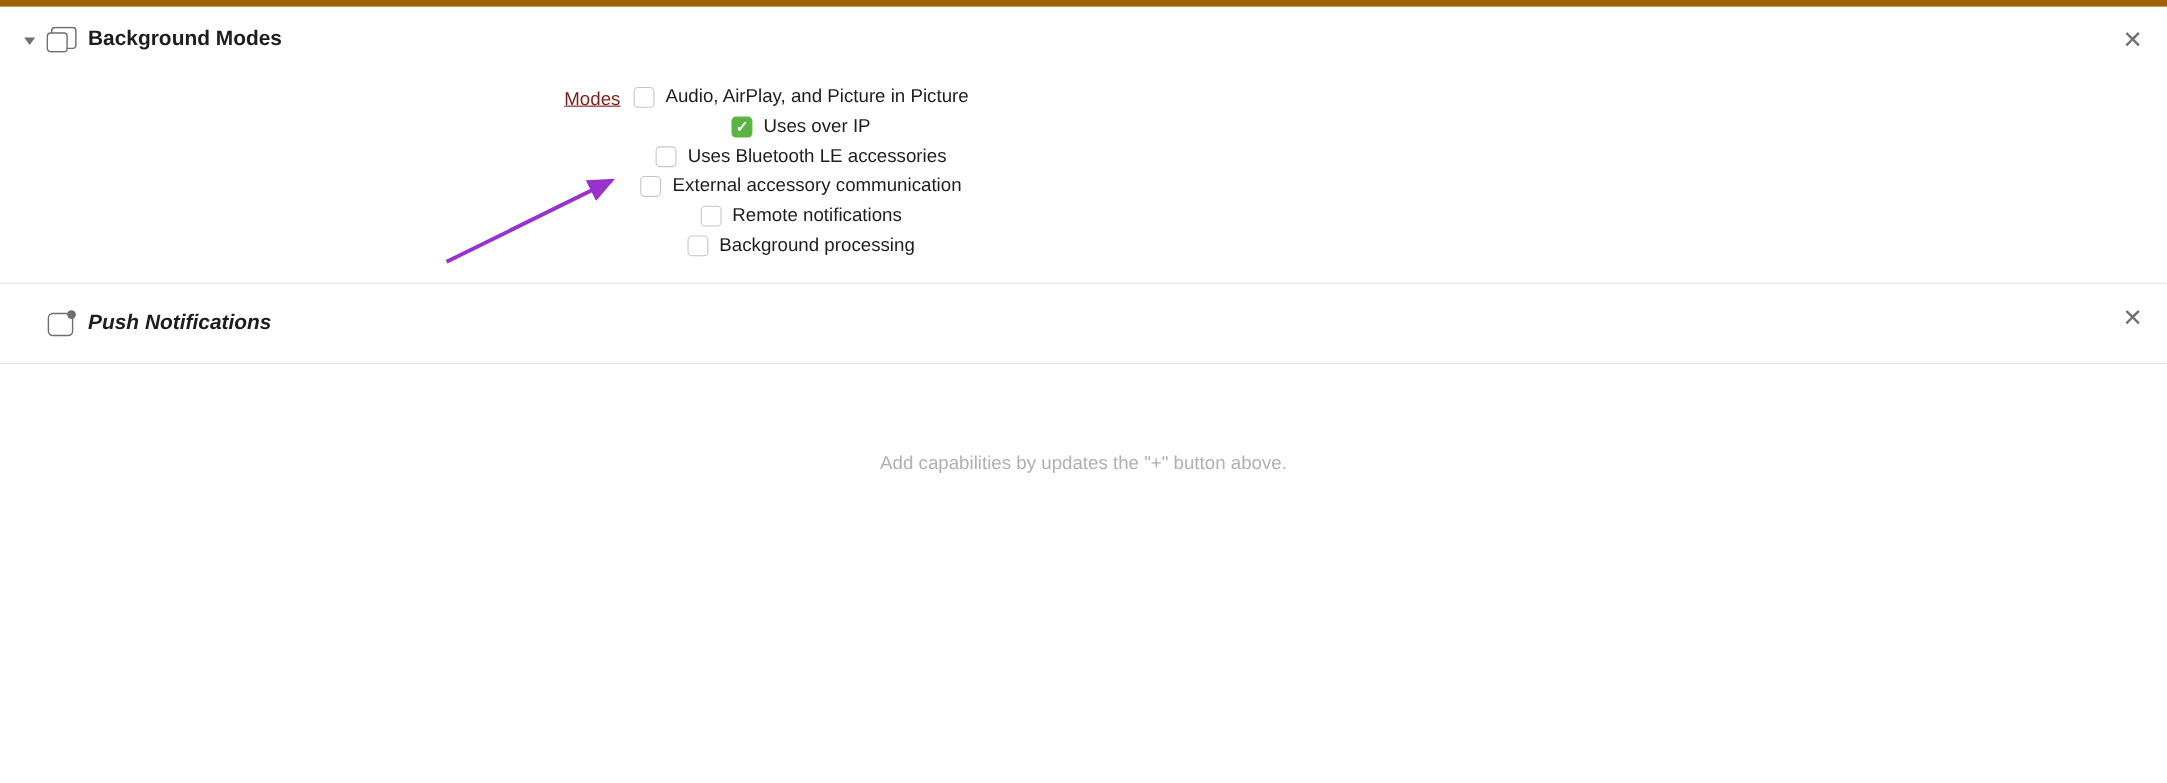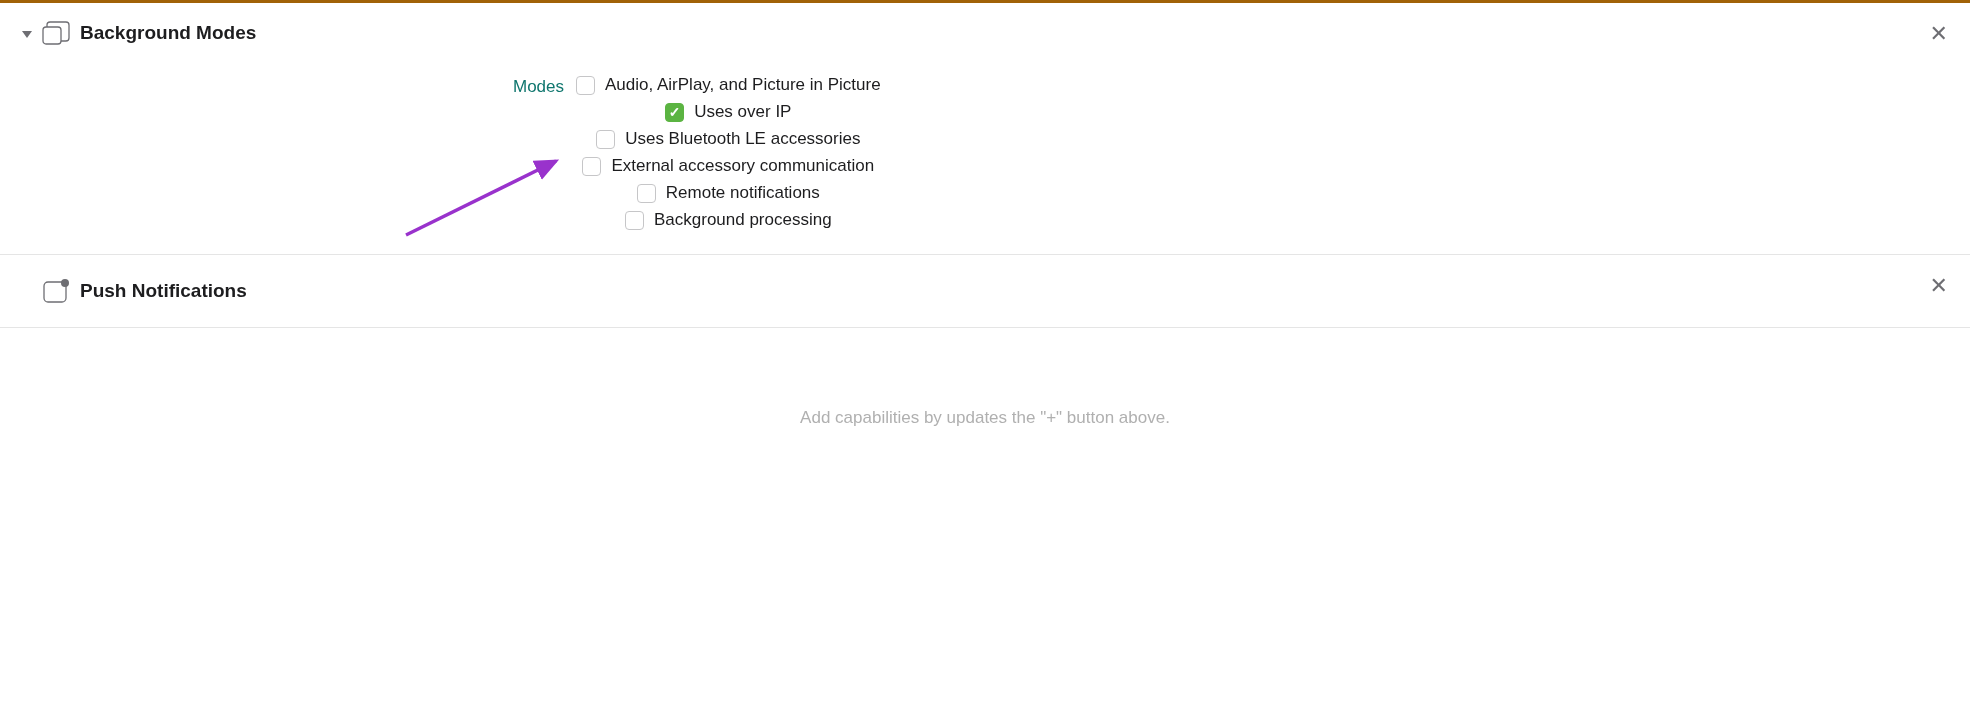--- a/index.html
+++ b/index.html
@@ -8,21 +8,21 @@
       box-sizing: border-box;
     }
     body {
       font-family: -apple-system, BlinkMacSystemFont, "Helvetica Neue", Helvetica, Arial, sans-serif;
       font-size: 17px;
       color: #1d1d1f;
       background: #ffffff;
       width: 1970px;
     }
     .section {
-      border-top: 3px solid #a16207;
+      border-top: 6px solid #a16207;
       border-bottom: 1px solid #e5e5e5;
       padding: 16px 20px 24px 20px;
       position: relative;
     }
     .section + .section {
       border-top: none;
     }
     .section-header {
       display: flex;
       align-items: center;
@@ -64,22 +64,23 @@
     }
     .modes-body {
       display: flex;
       margin-top: 28px;
     }
     .modes-label-col {
       width: 556px;
       text-align: right;
       padding-right: 12px;
       font-size: 17px;
-      color: #0f766e;
+      color: #7f1d1d;
       padding-top: 2px;
+      text-decoration: underline;
     }
     .modes-list {
       display: flex;
       flex-direction: column;
       gap: 7px;
       align-items: center;
     }
     .mode-item {
       display: flex;
       align-items: center;
@@ -116,20 +117,21 @@
       color: #1d1d1f;
     }
     .push-section {
       padding: 22px 20px;
     }
     .push-header {
       display: flex;
       align-items: center;
       gap: 8px;
       padding-left: 22px;
+      font-style: italic;
     }
     .footer-hint {
       text-align: center;
       color: #b0b0b0;
       font-size: 17px;
       padding: 80px 0 40px 0;
     }
     .annotation-arrow {
       position: absolute;
       pointer-events: none;

